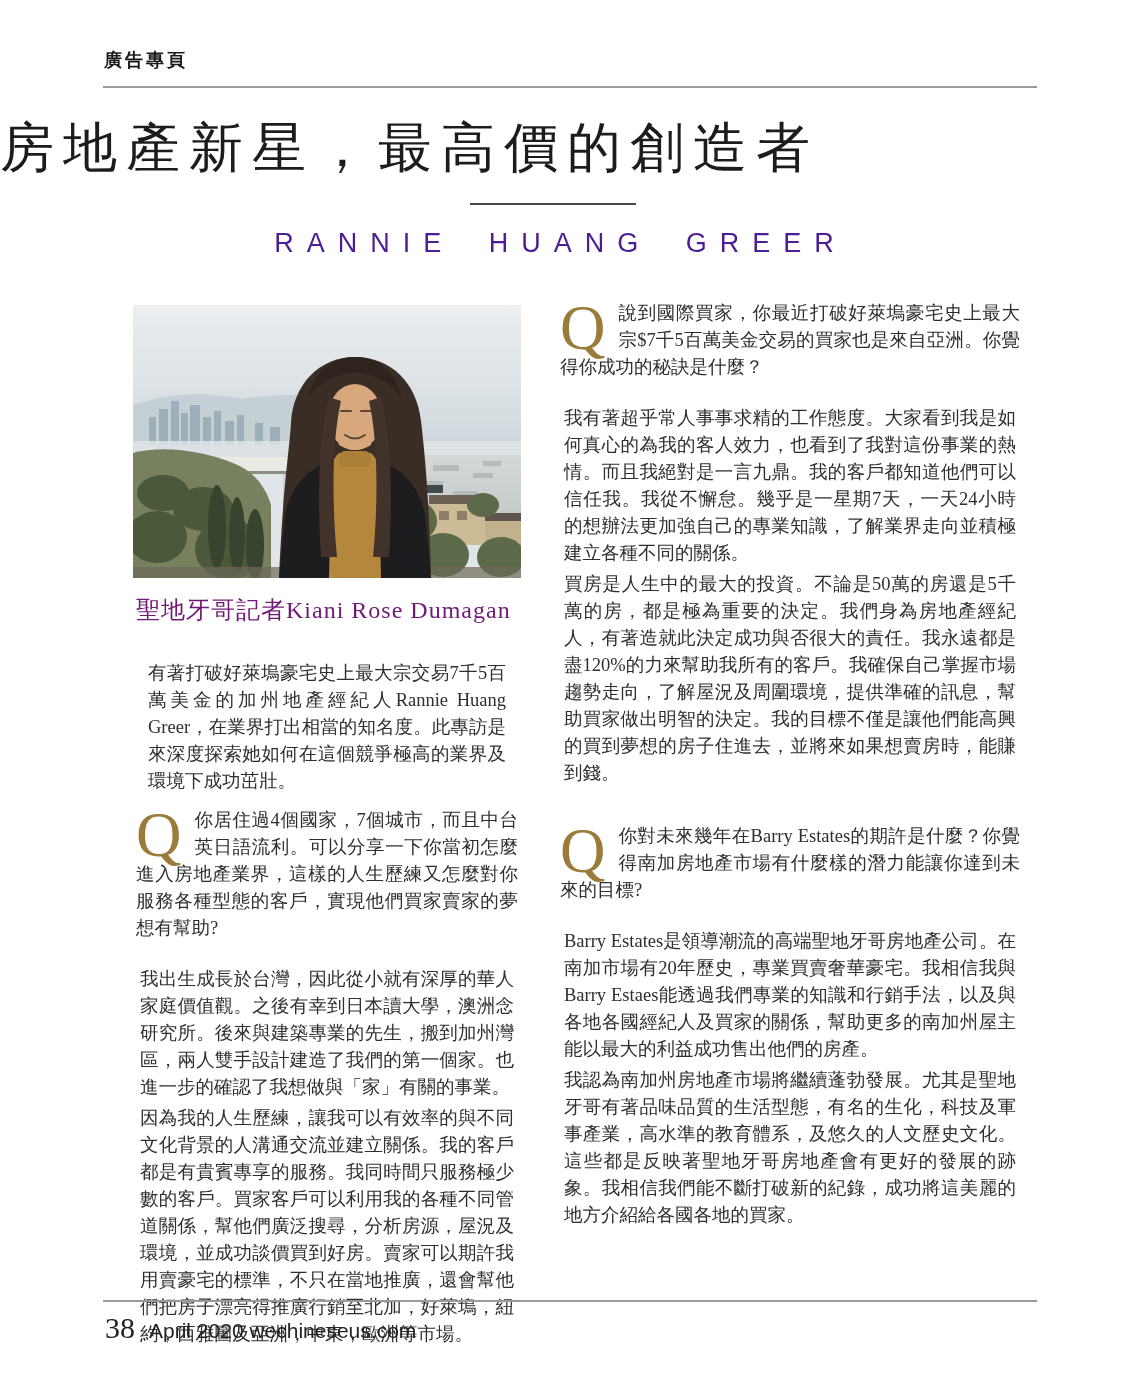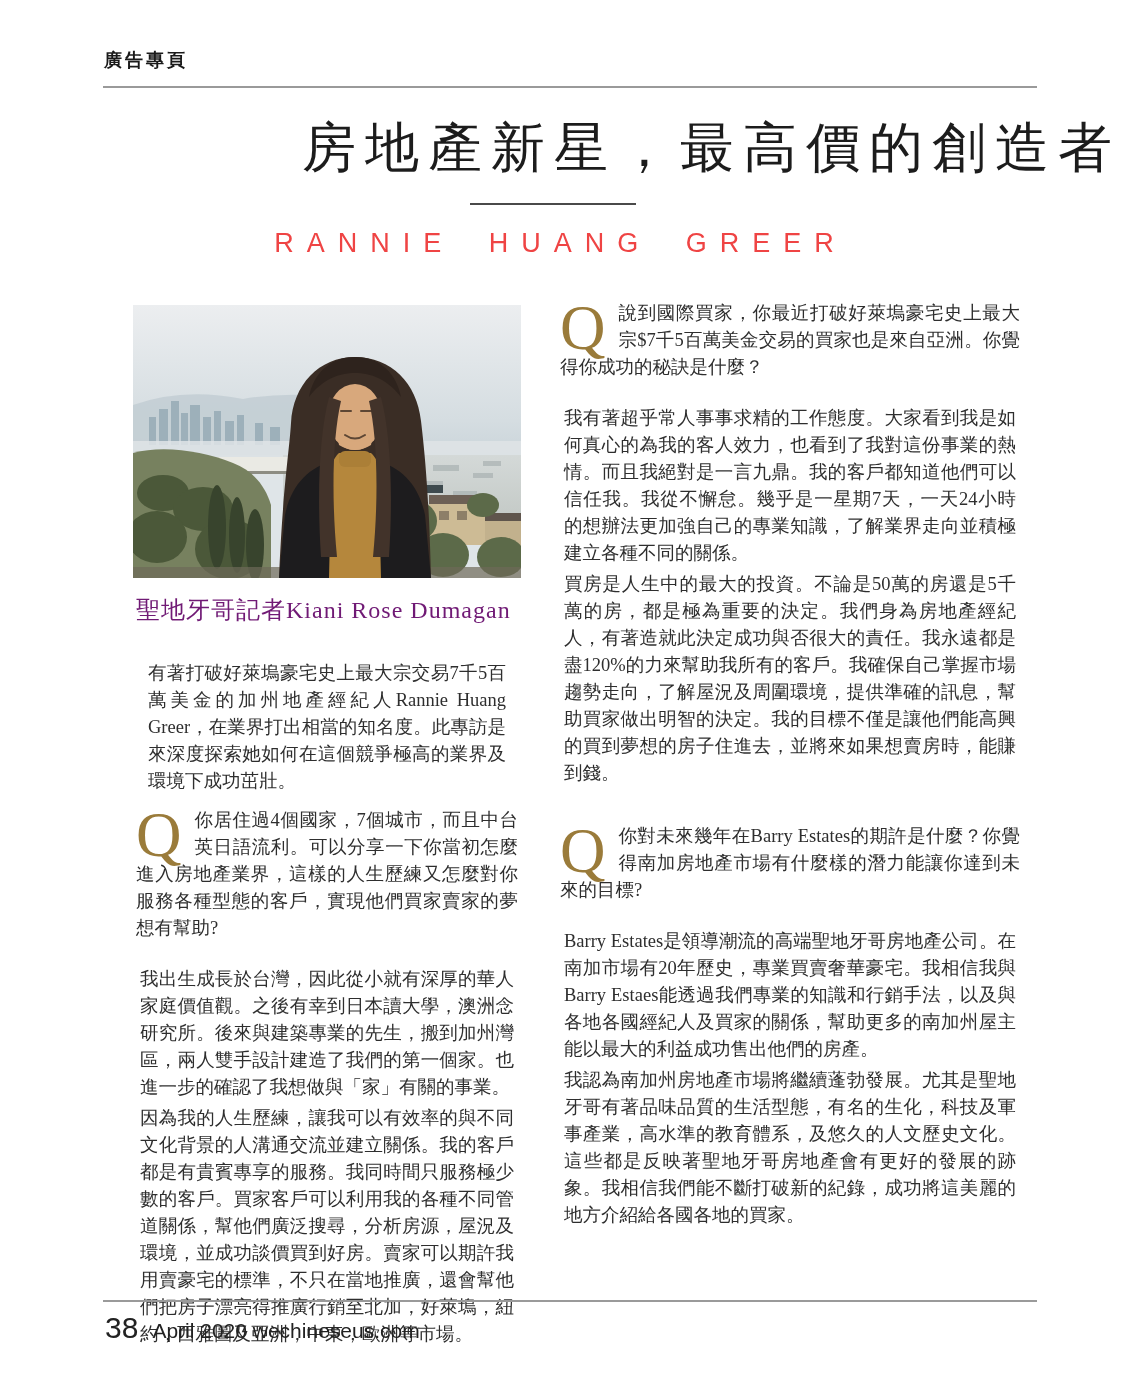--- a/index.html
+++ b/index.html
@@ -18,35 +18,35 @@
     letter-spacing:3px;
     font-family:"DejaVu Serif","Liberation Serif",serif;
   }
   .top-rule{
     position:absolute;left:103px;top:86px;width:934px;height:0;
     border-top:2px solid #9a9a9a;
   }
   
   .article-title{
     position:absolute;left:0;top:112px;width:1121px;
-    text-align:right;
+    text-align:left;
     font-size:54px;letter-spacing:9px;color:#1c1c1c;
     font-family:"DejaVu Serif","Liberation Serif",serif;
     font-weight:400;
   }
   .title-divider{
     position:absolute;left:470px;top:203px;width:166px;height:0;
     border-top:2px solid #4a4a4a;
   }
   .subtitle{
     position:absolute;left:0;top:228px;width:1121px;
     text-align:center;
     font-family:"Liberation Sans","DejaVu Sans",sans-serif;
     font-size:27px;letter-spacing:13px;word-spacing:14px;
-    color:#ef4444;font-weight:400;
+    color:#4c1d95;font-weight:400;
   }
   
   .photo-frame{
     position:absolute;left:133px;top:305px;width:388px;height:273px;
     overflow:hidden;background:#dfe5e8;
   }
   .photo-frame svg{display:block;}
   .photo-caption{
     position:absolute;left:136px;top:594px;width:400px;
     font-size:24px;color:#701a75;letter-spacing:1px;
@@ -76,21 +76,21 @@
   
   .footer-rule{
     position:absolute;left:103px;top:1300px;width:934px;height:0;
     border-top:2px solid #9a9a9a;
   }
   .footer{
     position:absolute;left:105px;top:1311px;width:800px;
     font-family:"Liberation Sans","DejaVu Sans",sans-serif;
     color:#222;
   }
-  .footer .pagenum{font-size:30px;vertical-align:baseline;}
+  .footer .pagenum{font-size:30px;vertical-align:baseline;font-family:Liberation Serif, serif;}
   .footer .issue{font-size:21px;margin-left:14px;}
 </style>
 </head>
 <body>
 
 <div class="page">
 
   <div class="section-label">廣告專頁</div>
   <div class="top-rule"></div>
 

